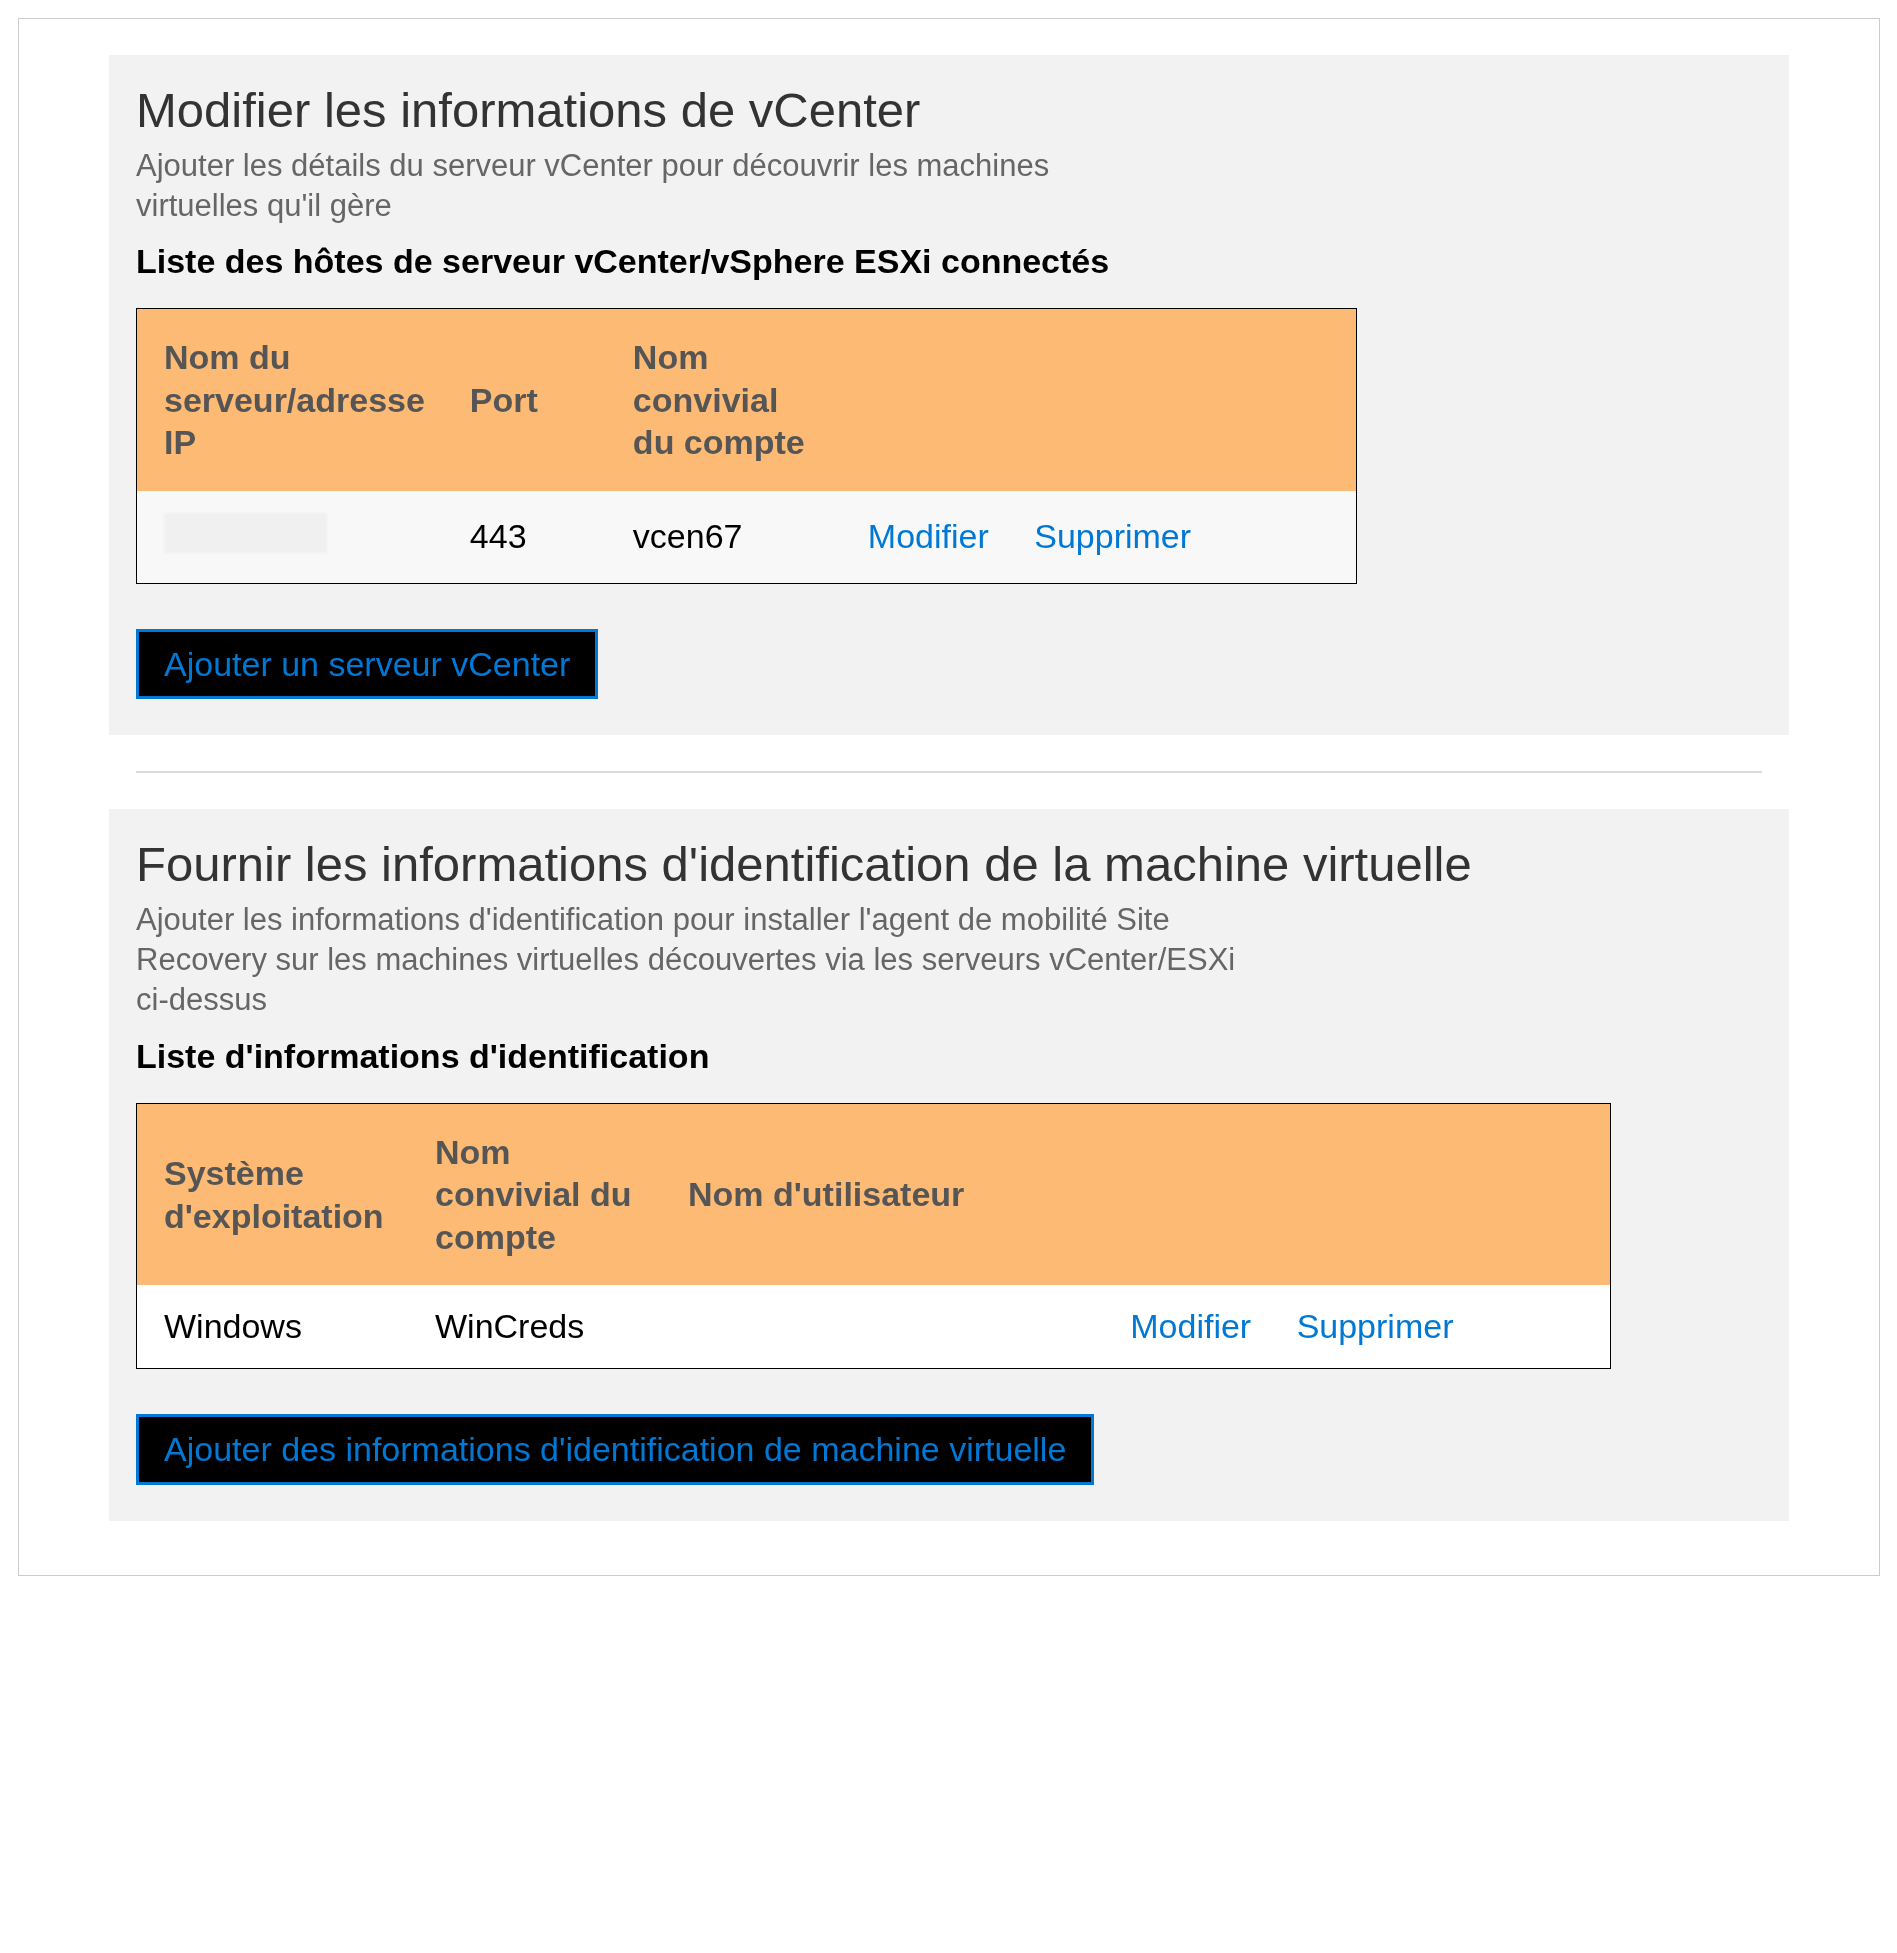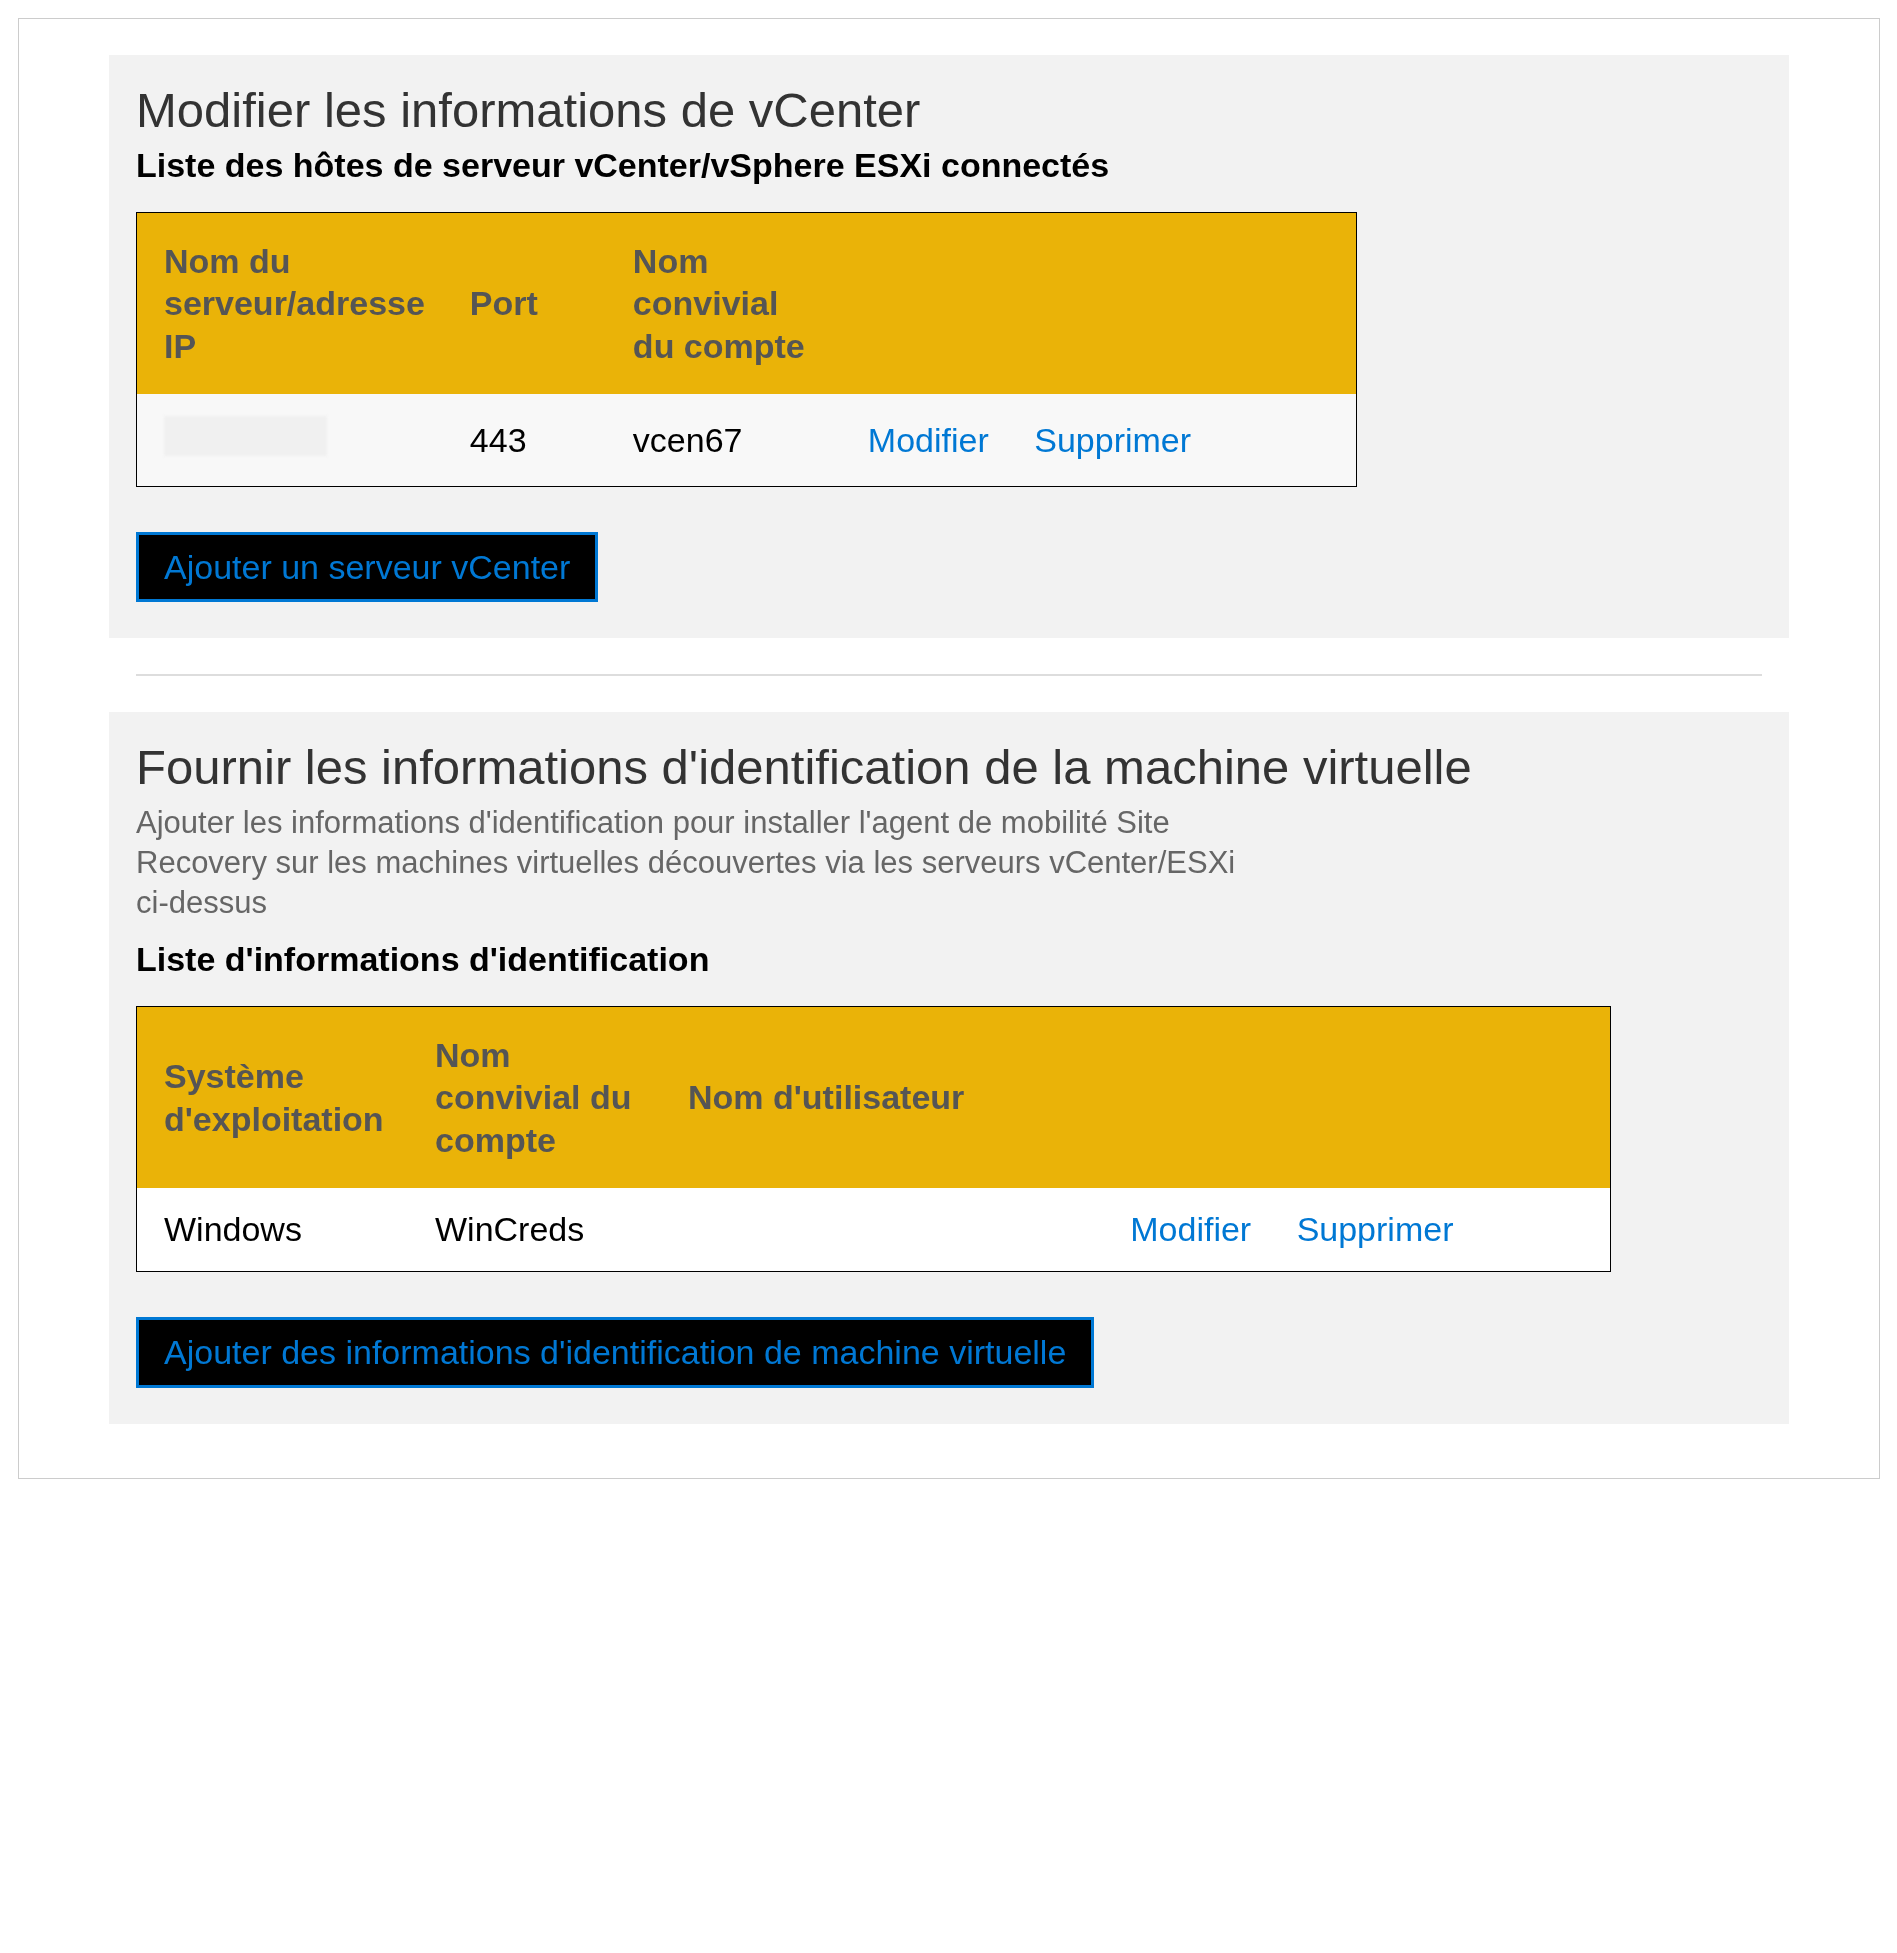--- a/index.html
+++ b/index.html
@@ -41,21 +41,21 @@
       max-width: 995px;
     }
     .subtitle {
       font-size: 34px;
       font-weight: 700;
       color: #000000;
       margin-bottom: 27px;
     }
     .tbl-frame {
       border: 1.8px solid #000000;
-      background: #eab308;
+      background: #fdba74;
       margin-bottom: 45px;
     }
     .vcenter-frame {
       width: 1221px;
     }
     .creds-frame {
       width: 1475px;
     }
     .tbl {
       width: 100%;
@@ -125,20 +125,21 @@
     }
   </style>
 </head>
 <body>
 
 <div class="container">
 
   <div class="section">
     <div class="section-inner">
       <h1 class="section-title">Modifier les informations de vCenter</h1>
+      <p class="section-desc">Ajouter les détails du serveur vCenter pour découvrir les machines virtuelles qu'il gère</p>
       <p class="subtitle">Liste des hôtes de serveur vCenter/vSphere ESXi connectés</p>
 
       <div class="tbl-frame vcenter-frame">
         <table class="tbl">
           <thead>
             <tr>
               <th style="width:253px">Nom du serveur/adresse IP</th>
               <th style="width:163px">Port</th>
               <th style="width:235px">Nom convivial du compte</th>
               <th style="width:auto"></th>

